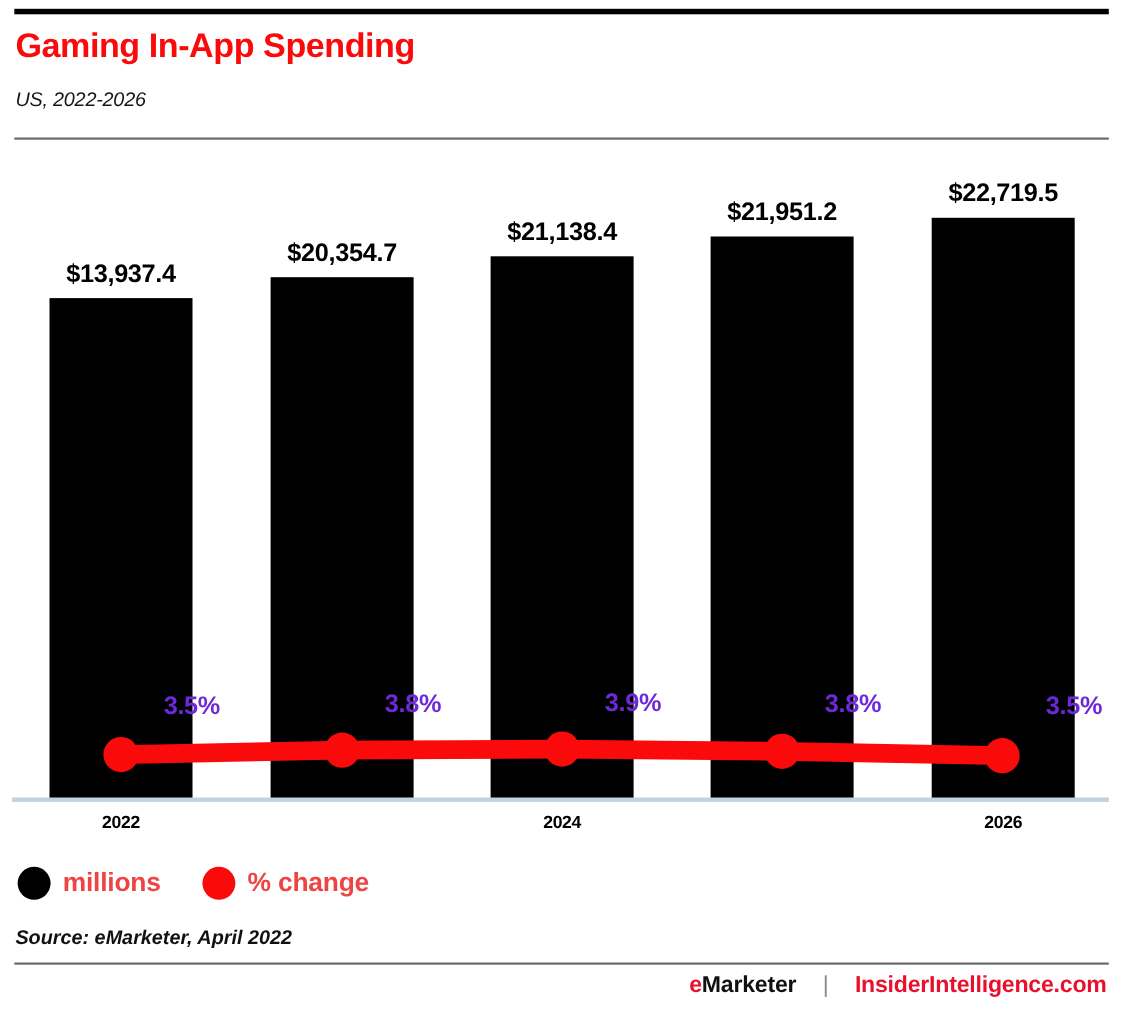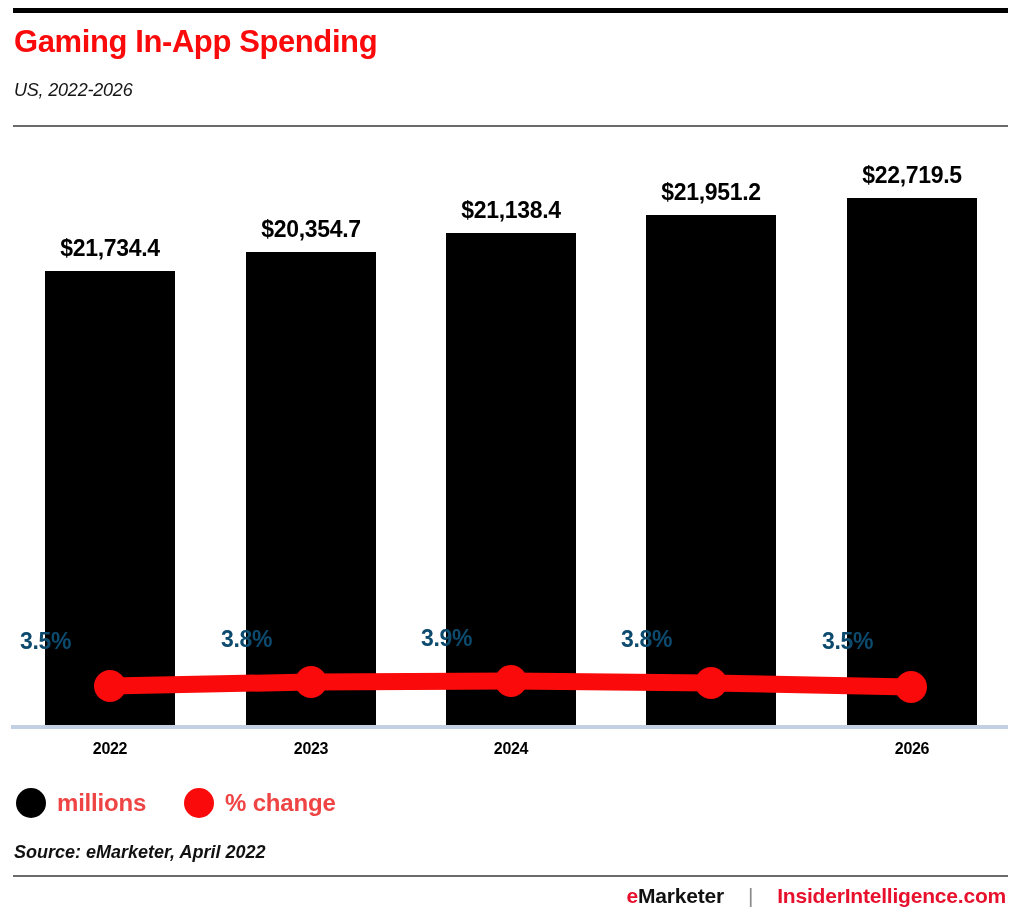--- a/index.html
+++ b/index.html
@@ -86,22 +86,22 @@
     font-weight: bold;
     color: #000000;
     text-align: center;
     white-space: nowrap;
     letter-spacing: -0.3px;
   }
   .pct-label {
     position: absolute;
     font-size: 23px;
     font-weight: bold;
-    color: #0c4a6e;
-    text-align: left;
+    color: #6d28d9;
+    text-align: right;
     white-space: nowrap;
     letter-spacing: -0.3px;
   }
   .x-label {
     position: absolute;
     top: 740px;
     font-size: 16px;
     font-weight: bold;
     color: #000000;
     text-align: center;
@@ -192,21 +192,21 @@
   <div class="header-rule"></div>
 
   <div class="plot">
 
     <div class="bar" style="left:45px; top:271px; width:130px; height:455px;"></div>
     <div class="bar" style="left:246px; top:252px; width:130px; height:474px;"></div>
     <div class="bar" style="left:446px; top:233px; width:130px; height:493px;"></div>
     <div class="bar" style="left:646px; top:215px; width:130px; height:511px;"></div>
     <div class="bar" style="left:847px; top:198px; width:130px; height:528px;"></div>
 
-    <div class="bar-value" style="left:20px; top:235px; width:180px;">$21,734.4</div>
+    <div class="bar-value" style="left:20px; top:235px; width:180px;">$13,937.4</div>
     <div class="bar-value" style="left:221px; top:216px; width:180px;">$20,354.7</div>
     <div class="bar-value" style="left:421px; top:197px; width:180px;">$21,138.4</div>
     <div class="bar-value" style="left:621px; top:179px; width:180px;">$21,951.2</div>
     <div class="bar-value" style="left:822px; top:162px; width:180px;">$22,719.5</div>
 
     <svg class="line-layer" viewBox="0 0 1020 920" width="1020" height="920">
       <polyline points="110,686 311,682 511,681 711,683 911,687" fill="none" stroke="#fa0a0a" stroke-width="17" stroke-linecap="round" stroke-linejoin="round"></polyline>
       <circle cx="110" cy="686" r="16" fill="#fa0a0a"></circle>
       <circle cx="311" cy="682" r="16" fill="#fa0a0a"></circle>
       <circle cx="511" cy="681" r="16" fill="#fa0a0a"></circle>
@@ -216,21 +216,20 @@
 
     <div class="pct-label" style="left:20px; top:628px; width:180px;">3.5%</div>
     <div class="pct-label" style="left:221px; top:626px; width:180px;">3.8%</div>
     <div class="pct-label" style="left:421px; top:625px; width:180px;">3.9%</div>
     <div class="pct-label" style="left:621px; top:626px; width:180px;">3.8%</div>
     <div class="pct-label" style="left:822px; top:628px; width:180px;">3.5%</div>
 
     <div class="axis-line"></div>
 
     <div class="x-label" style="left:20px; width:180px;">2022</div>
-    <div class="x-label" style="left:221px; width:180px;">2023</div>
     <div class="x-label" style="left:421px; width:180px;">2024</div>
     <div class="x-label" style="left:822px; width:180px;">2026</div>
   </div>
 
   <div class="legend">
     <div class="legend-item">
       <span class="legend-dot" style="background:#000000;"></span>
       <span class="legend-label">millions</span>
     </div>
     <div class="legend-item">

